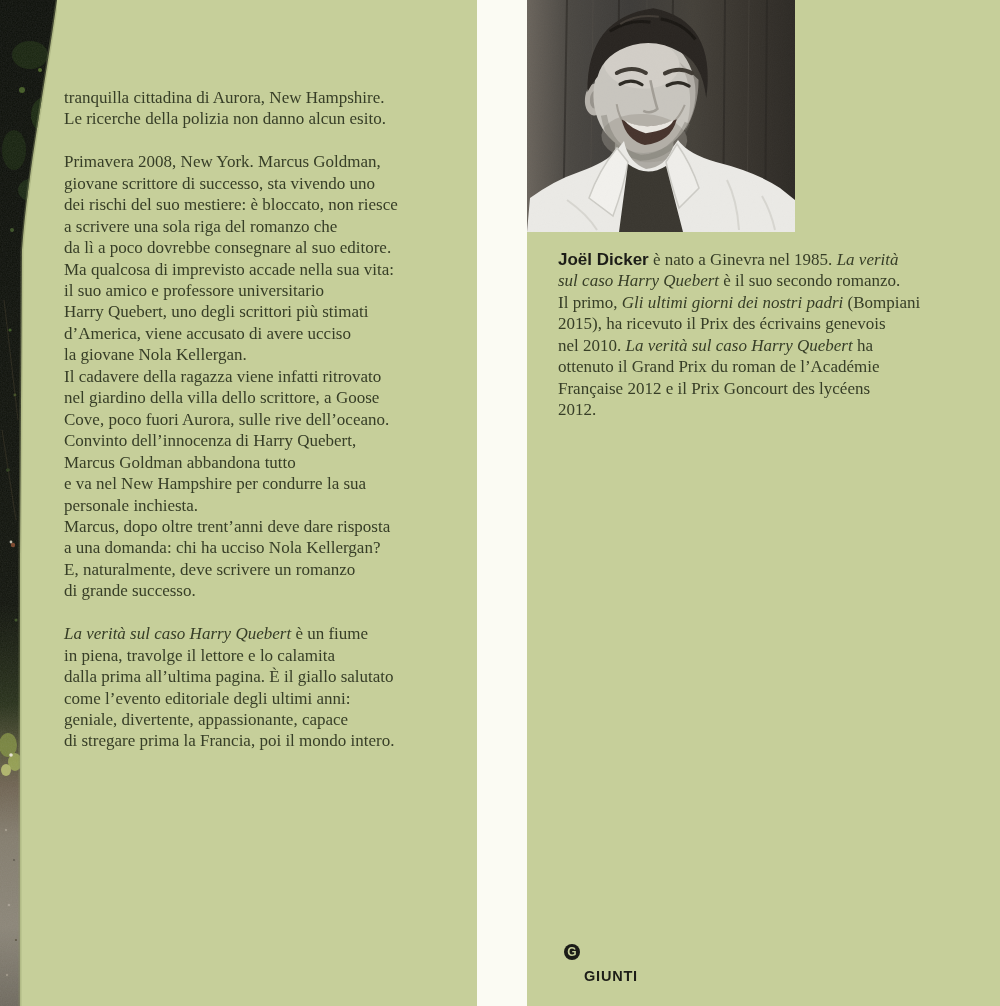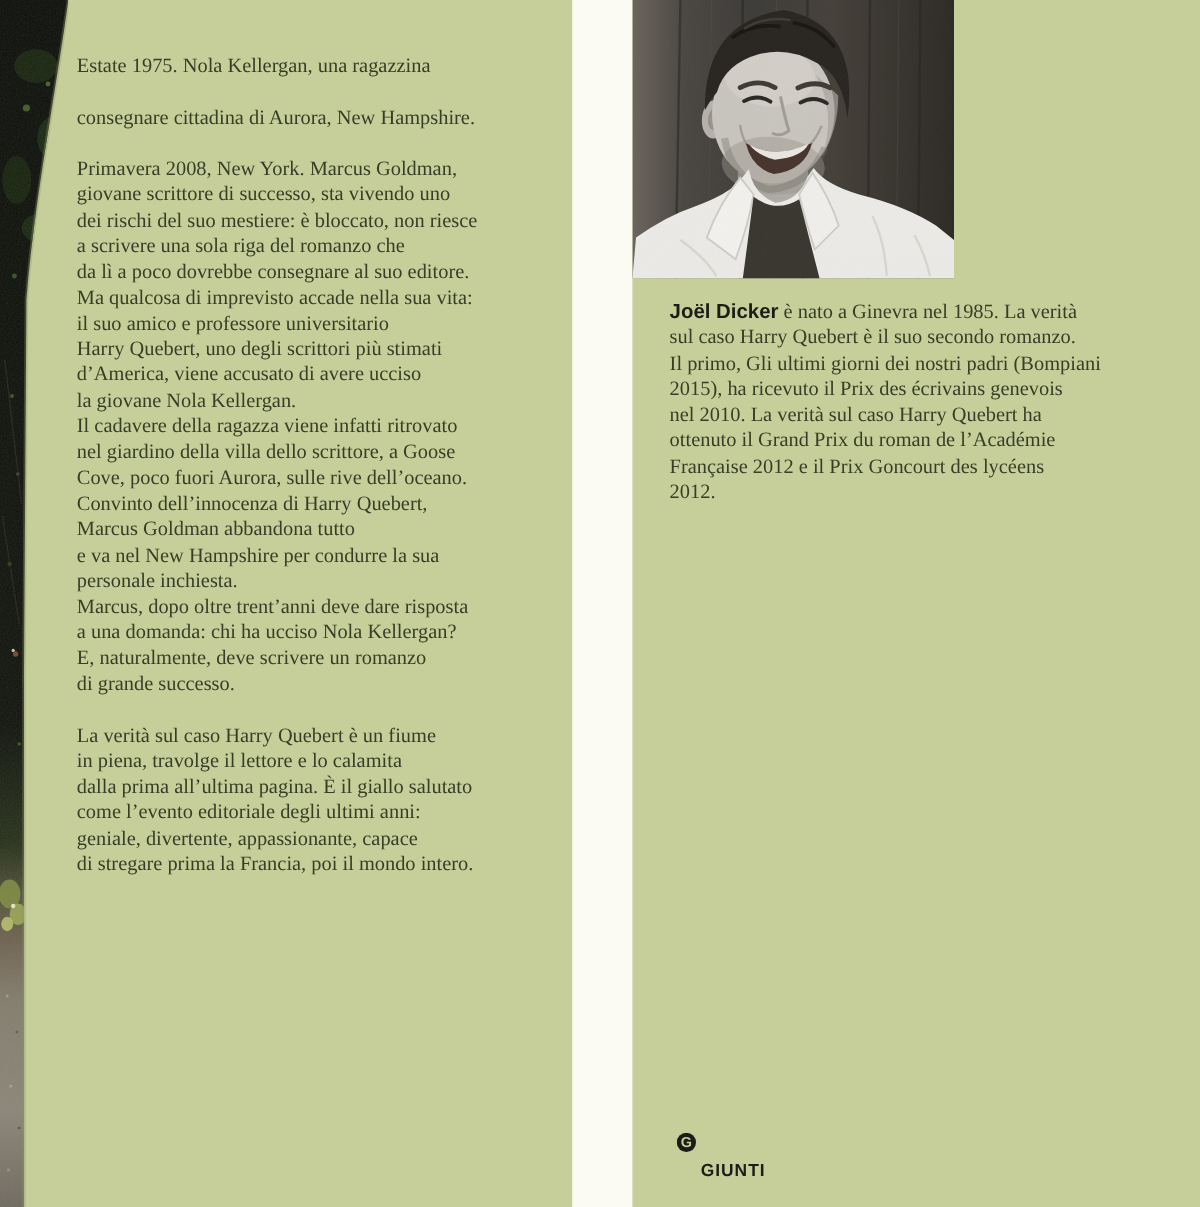--- a/index.html
+++ b/index.html
@@ -18,42 +18,42 @@
     font-size:17px;line-height:21.45px;color:var(--text-dark,#373e27);
     white-space:nowrap;
   }
   .synopsis p{margin:0 0 21.45px 0;}
   .portrait{position:absolute;left:0;top:0;width:268px;height:232px;display:block;}
   .bio{
     position:absolute;left:31px;top:249px;width:412px;margin:0;
     font-size:17px;line-height:21.45px;color:var(--text-dark,#373e27);
     white-space:nowrap;
   }
-  .seg-i{}
+  .seg-i{font-style:italic;}
   .seg-b{font-weight:bold;font-style:normal;font-family:"Liberation Sans",sans-serif;color:var(--ink-black,#20221c);}
   .publisher{position:absolute;left:37px;top:920px;color:var(--ink-black,#1b1c17);}
   .logo-row{display:flex;align-items:center;gap:4px;}
   .logo-mark{width:16px;height:16px;display:block;}
   .logo-text{
     font-family:"Liberation Sans",sans-serif;font-weight:bold;
     font-size:14.5px;letter-spacing:.8px;color:var(--ink-black,#1b1c17);margin-top:48px;
   }
   .urls{
     margin-top:25px;font-family:"Liberation Sans",sans-serif;font-weight:bold;
     font-size:11.5px;line-height:14px;color:var(--ink-black,#1b1c17);letter-spacing:.2px;
   }
 </style>
 </head>
 <body>
 
 <div class="canvas">
 
   <div class="flap flap-left">
     <div class="synopsis">
-      <p><span class="seg-n">Estate 1975. Nola Kellergan, una ragazzina</span><br><br><span class="seg-n">consegnare cittadina di Aurora, New Hampshire.</span><br></p>
+      <p><br><br><span class="seg-n">tranquilla cittadina di Aurora, New Hampshire.</span><br><span class="seg-n">Le ricerche della polizia non danno alcun esito.</span></p>
       <p><span class="seg-n">Primavera 2008, New York. Marcus Goldman,</span><br><span class="seg-n">giovane scrittore di successo, sta vivendo uno</span><br><span class="seg-n">dei rischi del suo mestiere: è bloccato, non riesce</span><br><span class="seg-n">a scrivere una sola riga del romanzo che</span><br><span class="seg-n">da lì a poco dovrebbe consegnare al suo editore.</span><br><span class="seg-n">Ma qualcosa di imprevisto accade nella sua vita:</span><br><span class="seg-n">il suo amico e professore universitario</span><br><span class="seg-n">Harry Quebert, uno degli scrittori più stimati</span><br><span class="seg-n">d’America, viene accusato di avere ucciso</span><br><span class="seg-n">la giovane Nola Kellergan.</span><br><span class="seg-n">Il cadavere della ragazza viene infatti ritrovato</span><br><span class="seg-n">nel giardino della villa dello scrittore, a Goose</span><br><span class="seg-n">Cove, poco fuori Aurora, sulle rive dell’oceano.</span><br><span class="seg-n">Convinto dell’innocenza di Harry Quebert,</span><br><span class="seg-n">Marcus Goldman abbandona tutto</span><br><span class="seg-n">e va nel New Hampshire per condurre la sua</span><br><span class="seg-n">personale inchiesta.</span><br><span class="seg-n">Marcus, dopo oltre trent’anni deve dare risposta</span><br><span class="seg-n">a una domanda: chi ha ucciso Nola Kellergan?</span><br><span class="seg-n">E, naturalmente, deve scrivere un romanzo</span><br><span class="seg-n">di grande successo.</span></p>
       <p><span class="seg-i">La verità sul caso Harry Quebert</span><span class="seg-n"> è un fiume</span><br><span class="seg-n">in piena, travolge il lettore e lo calamita</span><br><span class="seg-n">dalla prima all’ultima pagina. È il giallo salutato</span><br><span class="seg-n">come l’evento editoriale degli ultimi anni:</span><br><span class="seg-n">geniale, divertente, appassionante, capace</span><br><span class="seg-n">di stregare prima la Francia, poi il mondo intero.</span></p>
     </div>
   </div>
 
   <svg class="cover-strip" viewBox="0 0 57 1006" preserveAspectRatio="none">
     <defs>
       <clipPath id="edgeClip">
         <path d="M0,0 L57,0 C46,80 28,170 22,250 L20,560 L20,1006 L0,1006 Z"></path>
       </clipPath>

